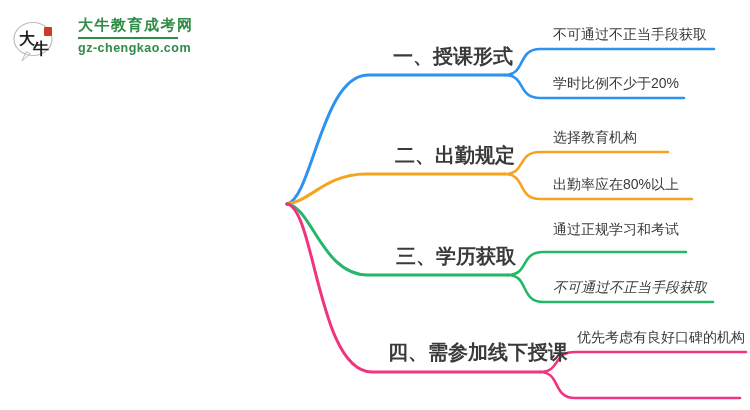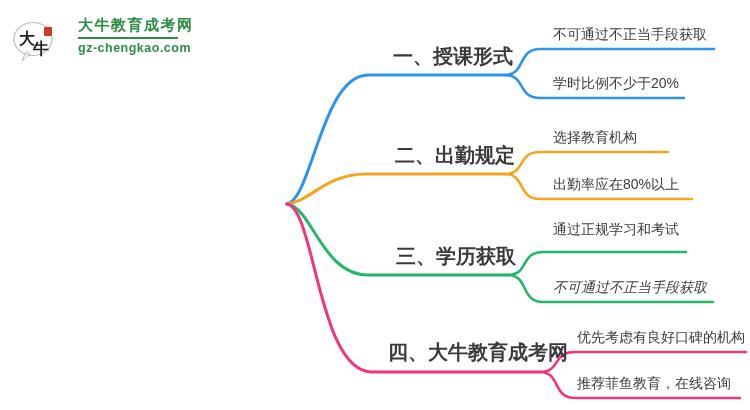--- a/index.html
+++ b/index.html
@@ -72,24 +72,23 @@
       <div class="logo-name">大牛教育成考网</div>
       <div class="logo-divider"></div>
       <div class="logo-url">gz-chengkao.com</div>
     </div>
   </div>
 
 
   <div class="label branch-label" style="left:393px;top:44px;">一、授课形式</div>
   <div class="label branch-label" style="left:395px;top:143px;text-align:center;">二、出勤规定</div>
   <div class="label branch-label" style="left:396px;top:244px;">三、学历获取</div>
-  <div class="label branch-label" style="left:388px;top:340px;">四、大牛教育成考网</div>
+  <div class="label branch-label" style="left:388px;top:340px;">四、需参加线下授课</div>
 
   <div class="label leaf-label" style="left:553px;top:26px;">不可通过不正当手段获取</div>
   <div class="label leaf-label" style="left:553px;top:75px;text-align:center;">学时比例不少于20%</div>
   <div class="label leaf-label" style="left:553px;top:129px;">选择教育机构</div>
   <div class="label leaf-label" style="left:553px;top:176px;">出勤率应在80%以上</div>
   <div class="label leaf-label" style="left:553px;top:221px;">通过正规学习和考试</div>
   <div class="label leaf-label" style="left:553px;top:279px;font-style:italic;">不可通过不正当手段获取</div>
   <div class="label leaf-label" style="left:577px;top:329px;">优先考虑有良好口碑的机构</div>
-  <div class="label leaf-label" style="left:577px;top:375px;">推荐菲鱼教育，在线咨询</div>
 
 </div>
 
 </body></html>

